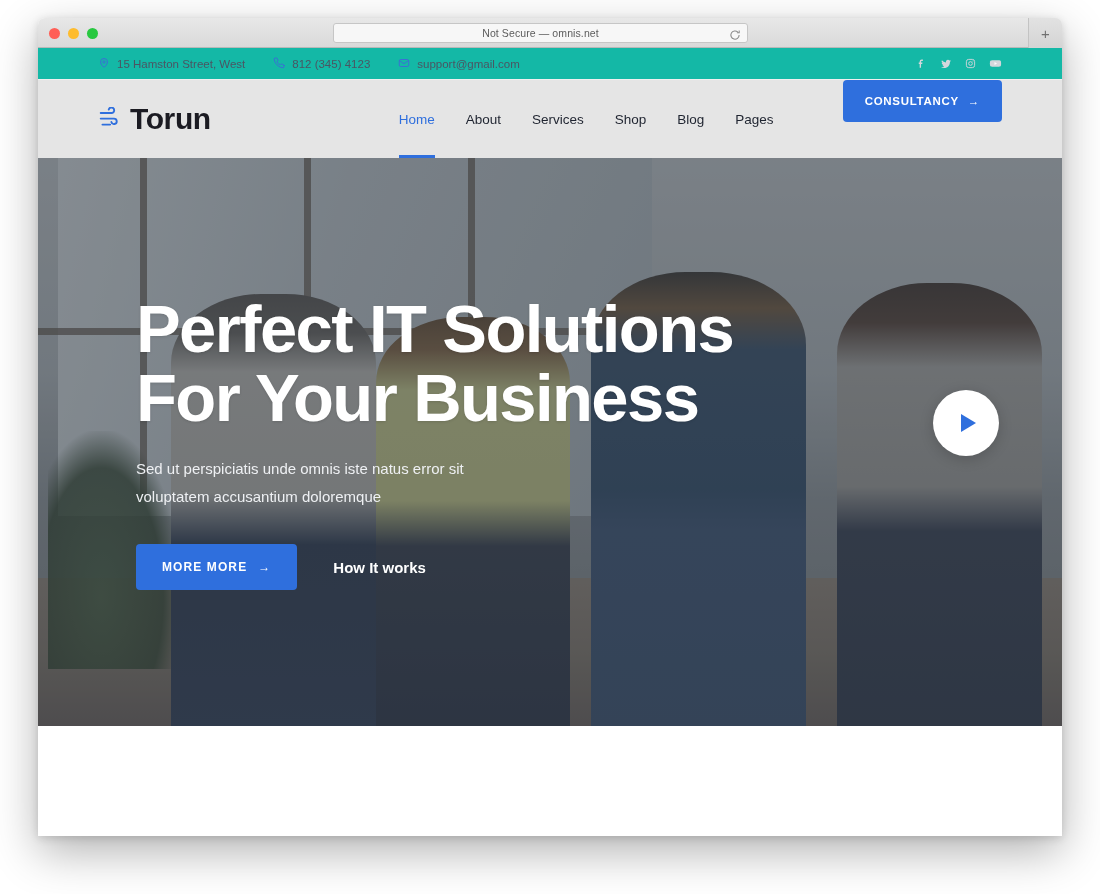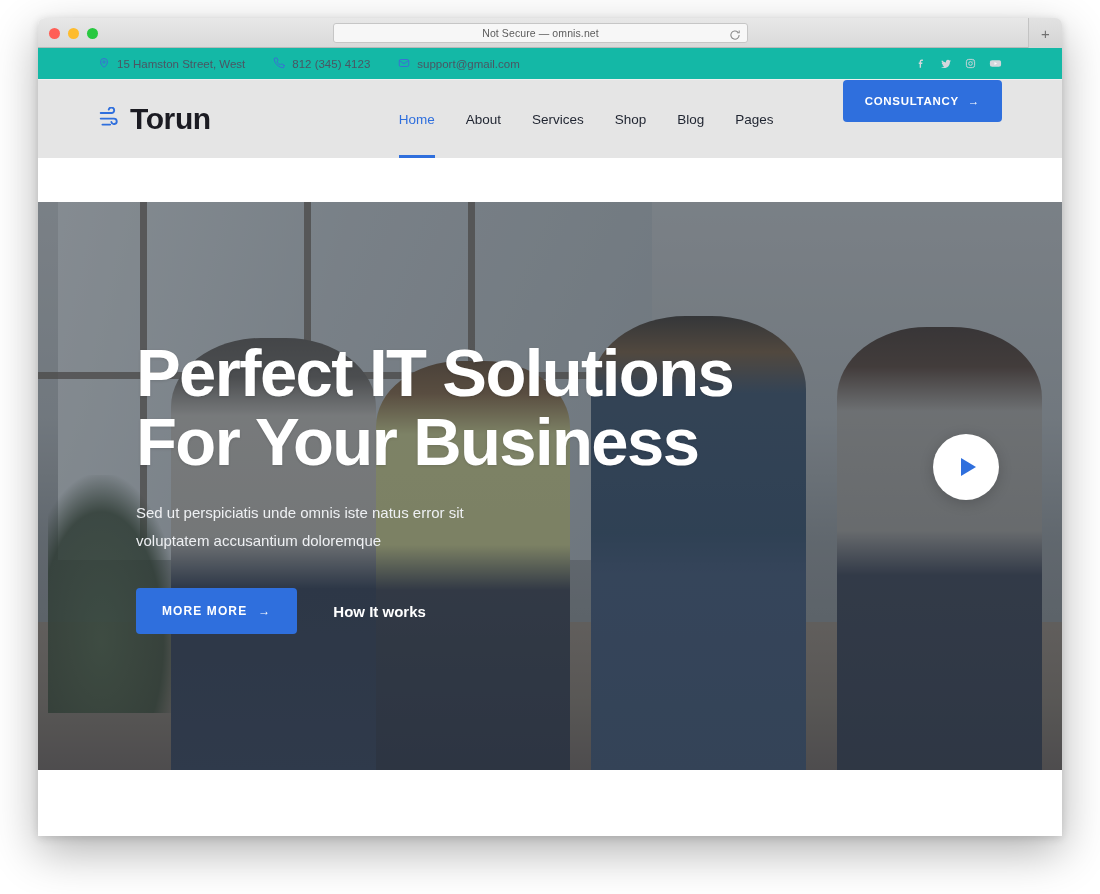--- a/index.html
+++ b/index.html
@@ -197,21 +197,20 @@
     font-family: "Liberation Sans", sans-serif;
     white-space: nowrap;
   }
 
   
   .hero {
     position: relative;
     height: 568px;
     overflow: hidden;
     background: #0c4a6e;
-    margin-top: 44px;
   }
   .hero-photo {
     position: absolute;
     inset: 0;
     overflow: hidden;
   }
   
   .hp-bg {
     position: absolute; inset: 0;
     background:

